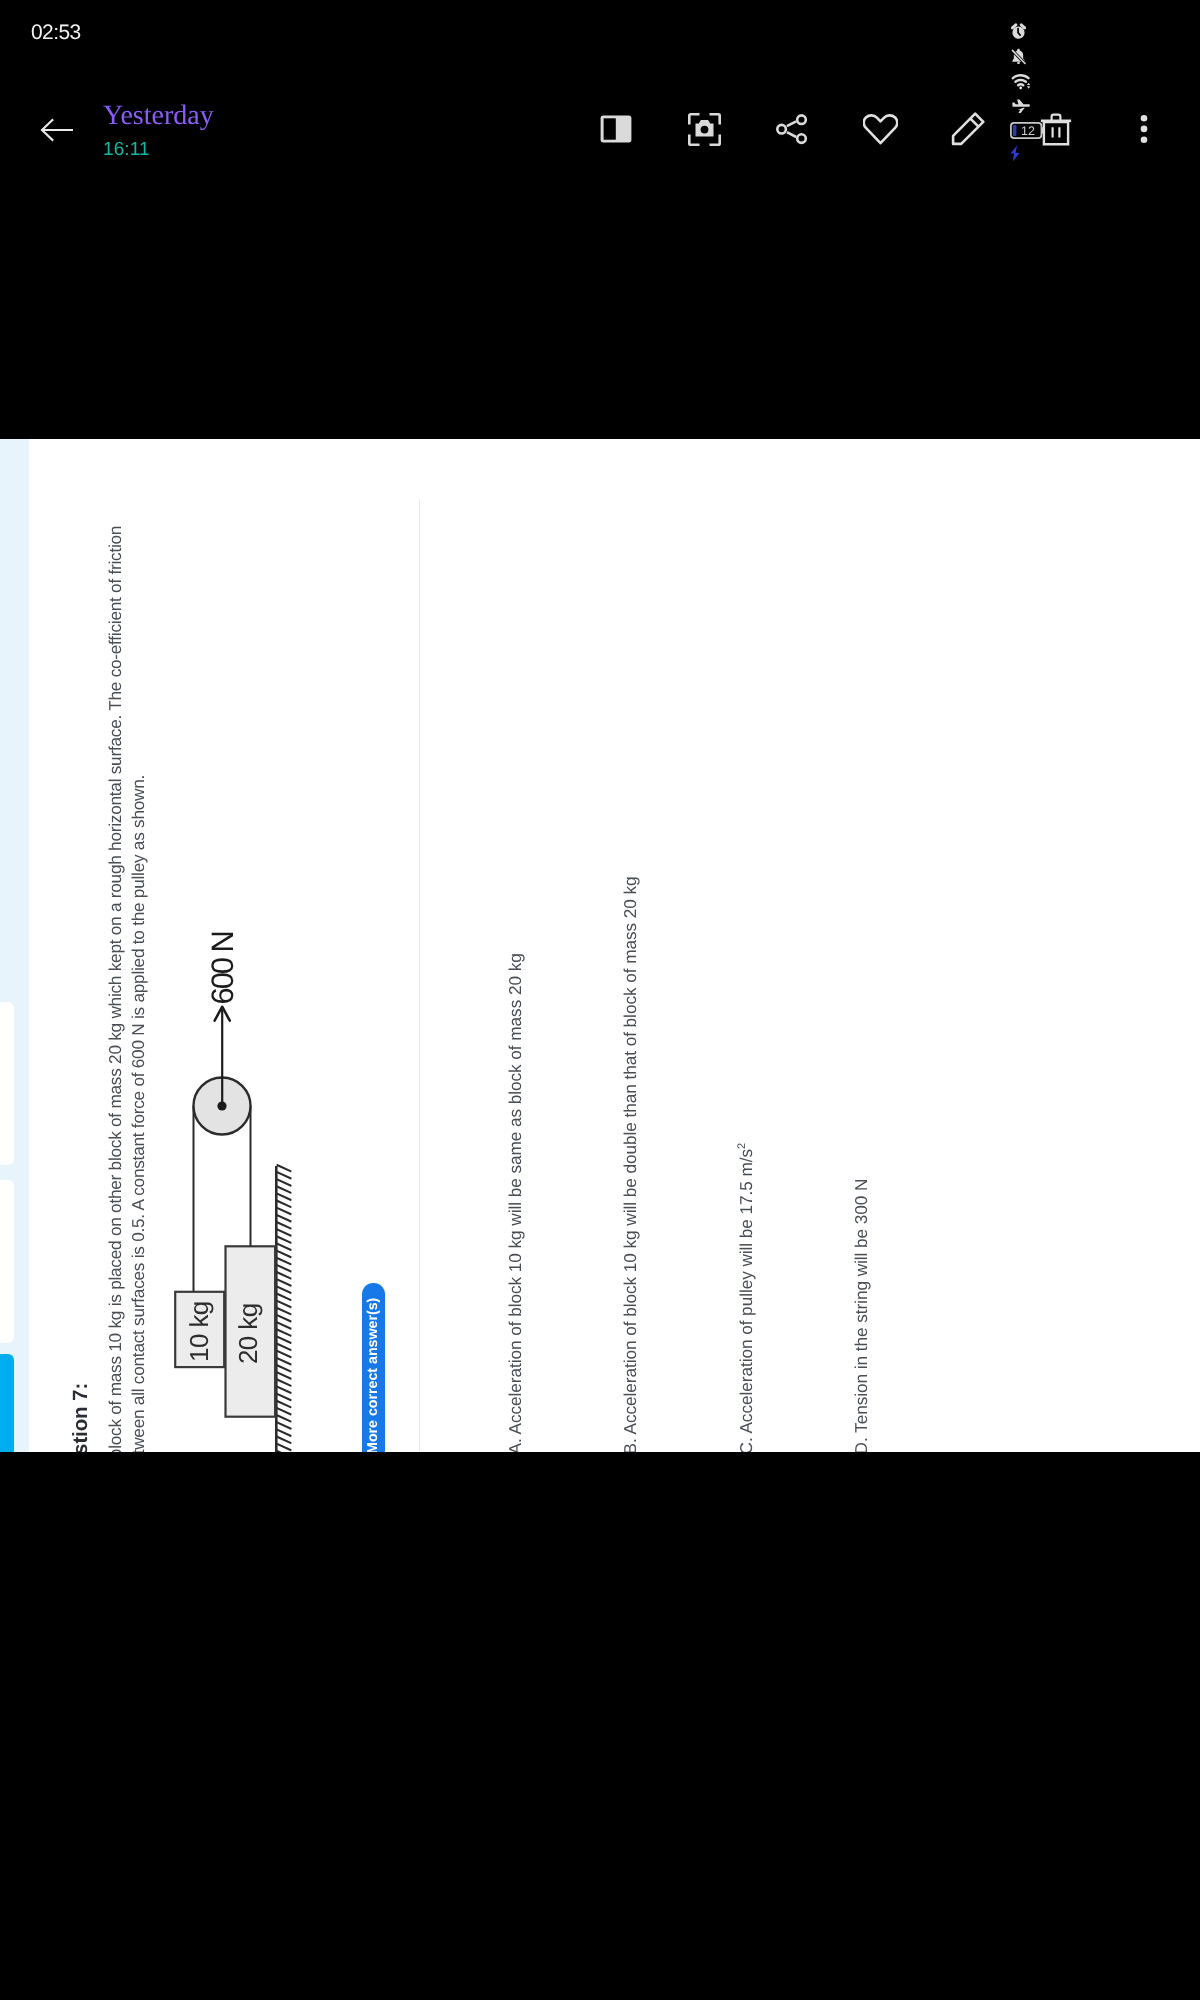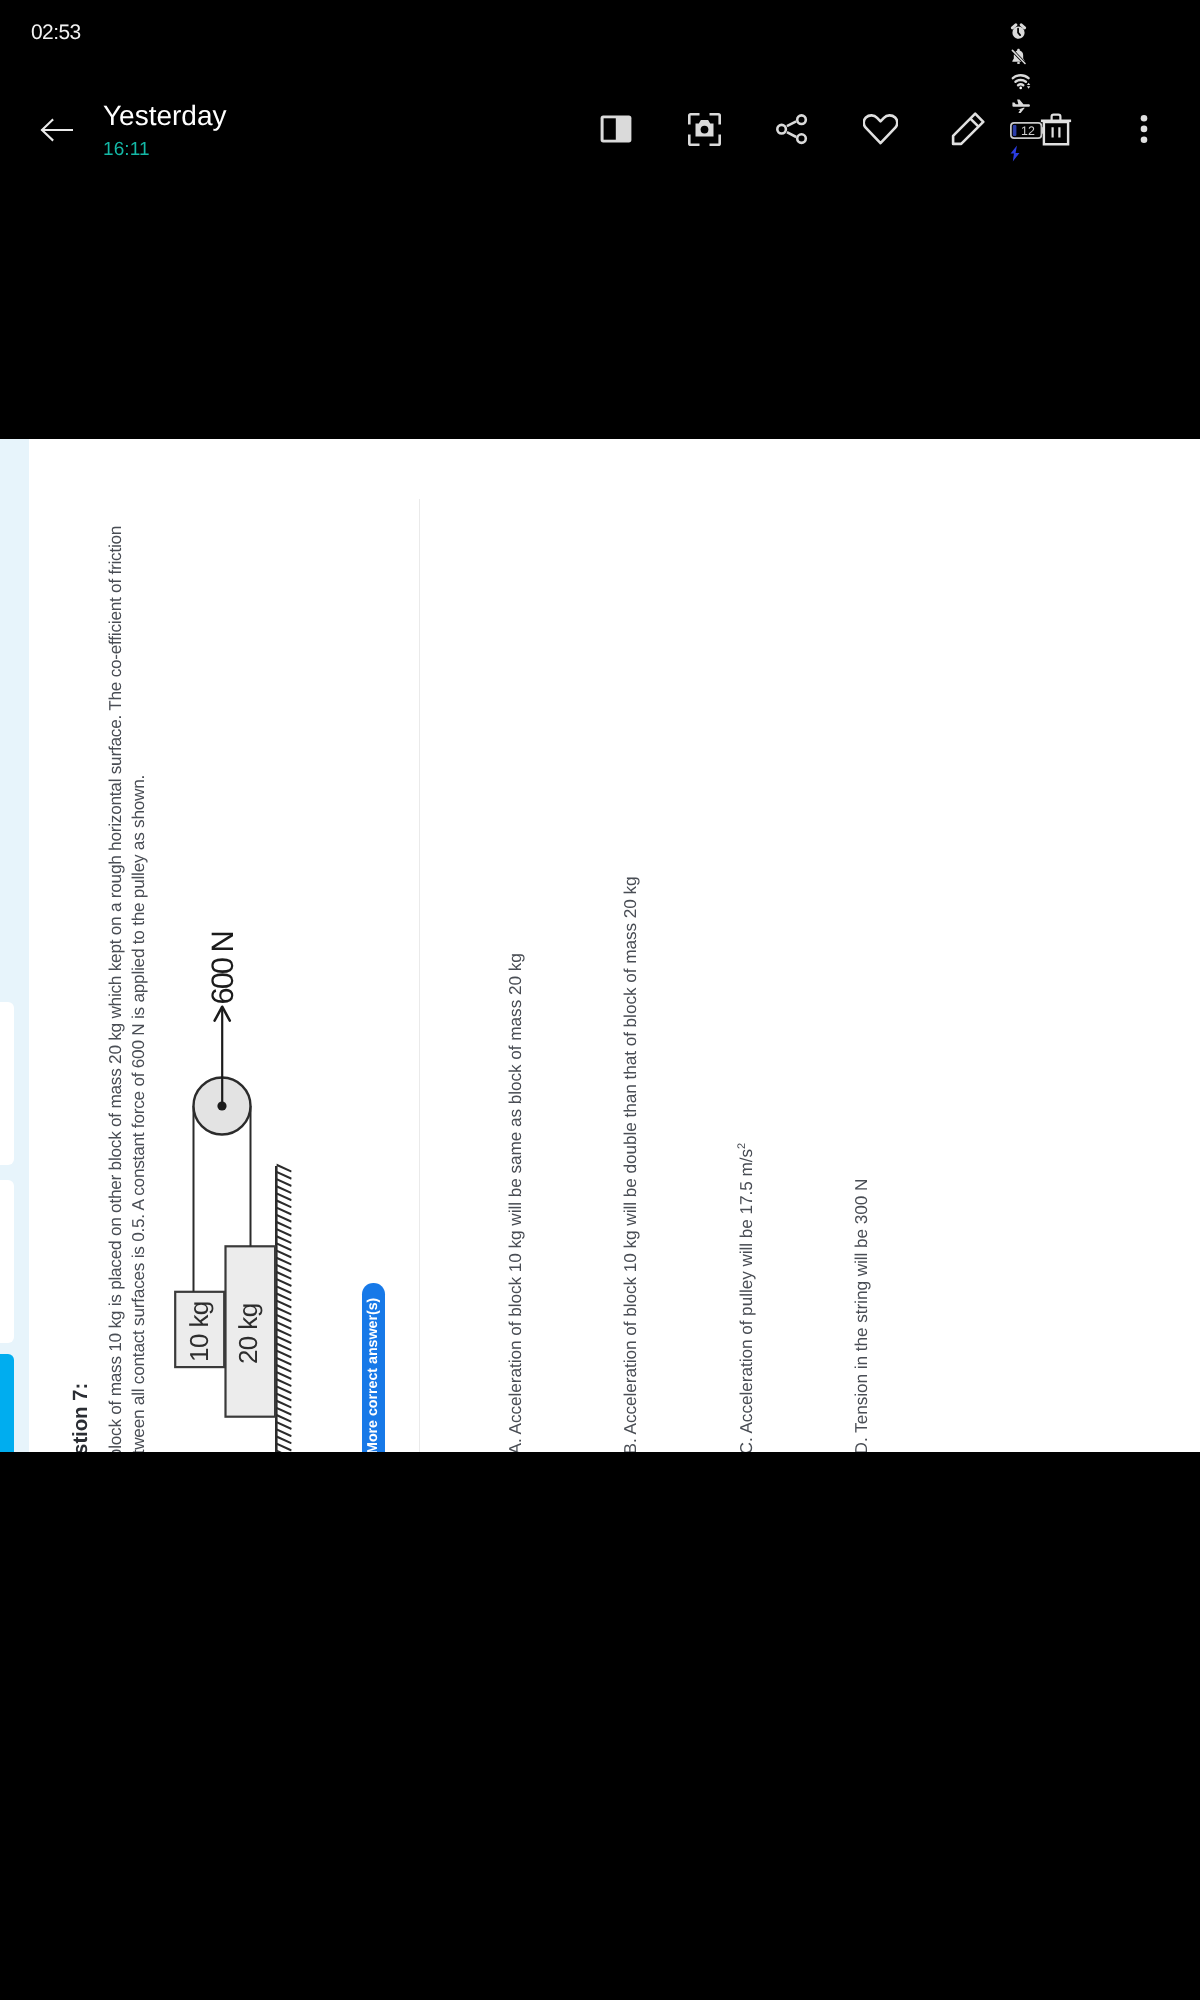--- a/index.html
+++ b/index.html
@@ -9,21 +9,21 @@
 
   
   .statusbar{position:absolute;left:0;top:0;width:1200px;height:58px;}
   .sb-time{position:absolute;left:31px;top:23px;font-size:21px;color:#f2f2f2;letter-spacing:-.6px;line-height:19px;}
   .sb-icons{position:absolute;left:1010px;top:21.5px;display:flex;gap:6px;flex-direction:column;}
   .sb-icons svg{display:block;}
 
   
   .appbar{position:absolute;left:0;top:58px;width:1200px;height:120px;}
   .back-btn{position:absolute;left:40px;top:60px;width:33px;height:24px;}
-  .ab-title{position:absolute;left:103px;top:43.5px;font-size:28px;color:#ffffff;font-weight:400;letter-spacing:0;line-height:28px;}
+  .ab-title{position:absolute;left:103px;top:43.5px;font-size:28px;color:#8b5cf6;font-weight:400;letter-spacing:0;line-height:28px;font-family:Liberation Serif, serif;}
   .ab-sub{position:absolute;left:103px;top:82px;font-size:19px;color:#14b8a6;letter-spacing:.1px;line-height:20px;}
   .ab-actions{position:absolute;left:0;top:0;width:1200px;height:120px;}
   .ab-actions .act{position:absolute;top:49px;width:44px;height:44px;display:flex;align-items:center;justify-content:center;}
   .act.a1{left:594px;} .act.a2{left:682px;} .act.a3{left:769.5px;}
   .act.a4{left:858px;} .act.a5{left:946px;} .act.a6{left:1034px;} .act.a7{left:1122px;}
 
   
   .video{position:absolute;left:0;top:439px;width:1200px;height:1120px;background:#fff;overflow:hidden;}
   
   .page{position:absolute;left:0;top:0;width:1120px;height:1200px;background:#fff;

